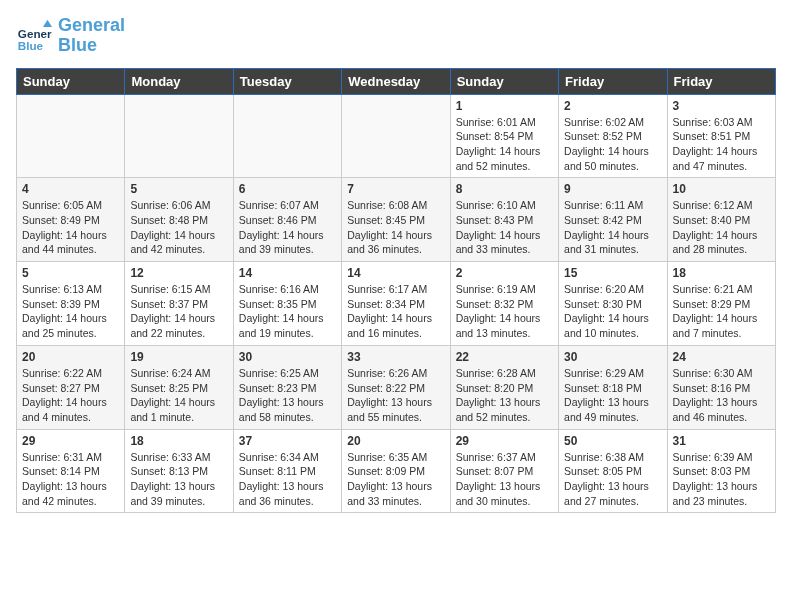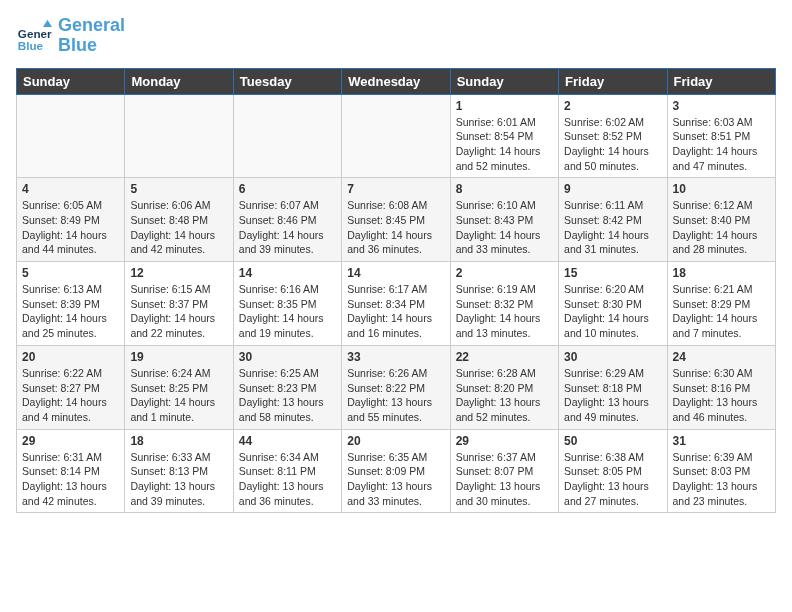--- a/index.html
+++ b/index.html
@@ -234,21 +234,21 @@
       <tr>
         <td class="has-date">
           <span class="day-num">29</span>
           <div class="sun-info">Sunrise: 6:31 AM<br>Sunset: 8:14 PM<br>Daylight: 13 hours and 42 minutes.</div>
         </td>
         <td class="has-date">
           <span class="day-num">18</span>
           <div class="sun-info">Sunrise: 6:33 AM<br>Sunset: 8:13 PM<br>Daylight: 13 hours and 39 minutes.</div>
         </td>
         <td class="has-date">
-          <span class="day-num">44</span>
+          <span class="day-num">37</span>
           <div class="sun-info">Sunrise: 6:34 AM<br>Sunset: 8:11 PM<br>Daylight: 13 hours and 36 minutes.</div>
         </td>
         <td class="has-date">
           <span class="day-num">20</span>
           <div class="sun-info">Sunrise: 6:35 AM<br>Sunset: 8:09 PM<br>Daylight: 13 hours and 33 minutes.</div>
         </td>
         <td class="has-date">
           <span class="day-num">29</span>
           <div class="sun-info">Sunrise: 6:37 AM<br>Sunset: 8:07 PM<br>Daylight: 13 hours and 30 minutes.</div>
         </td>

